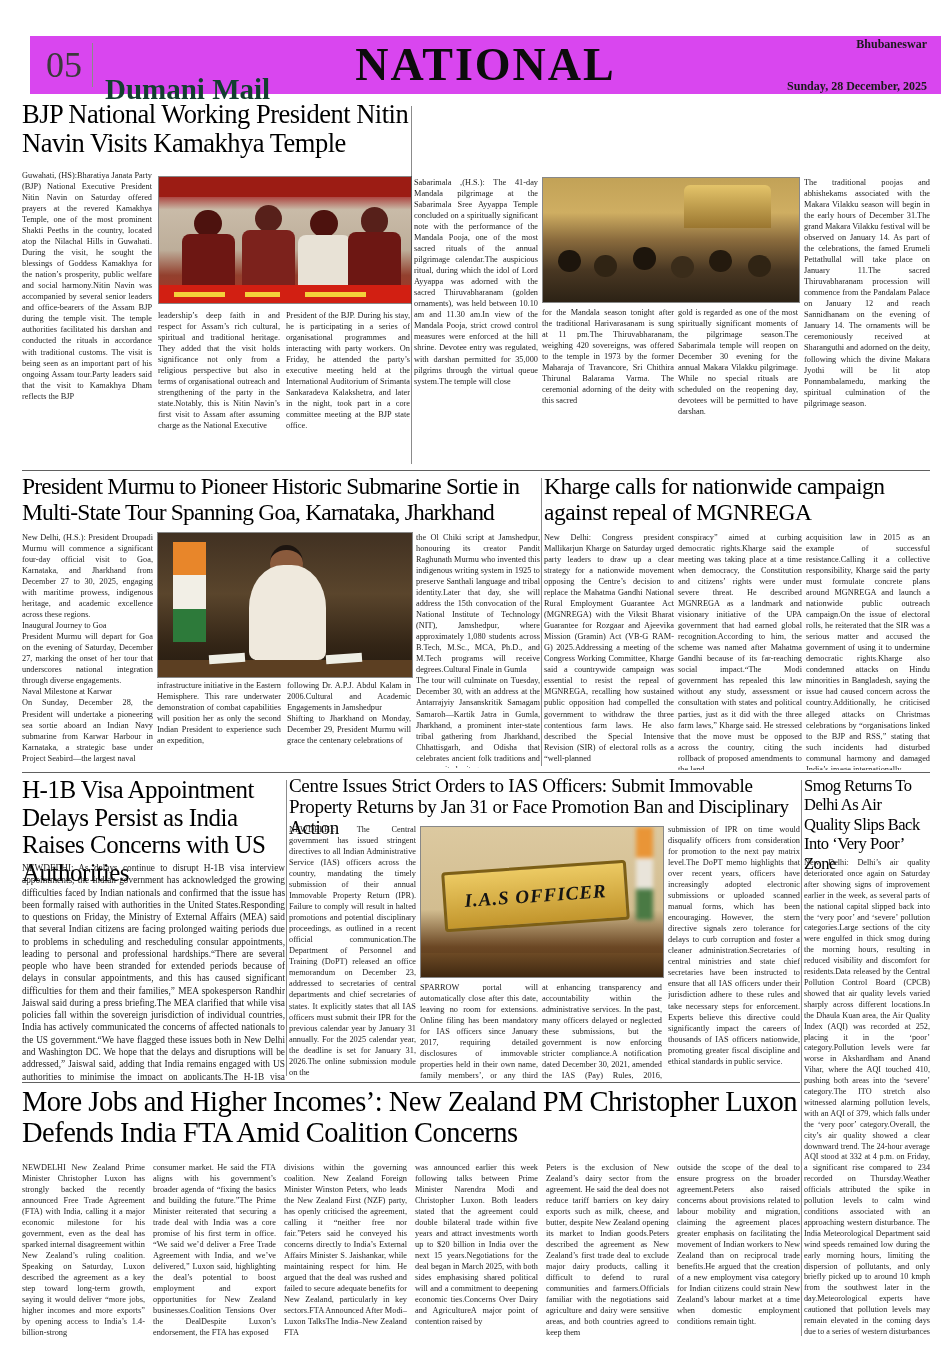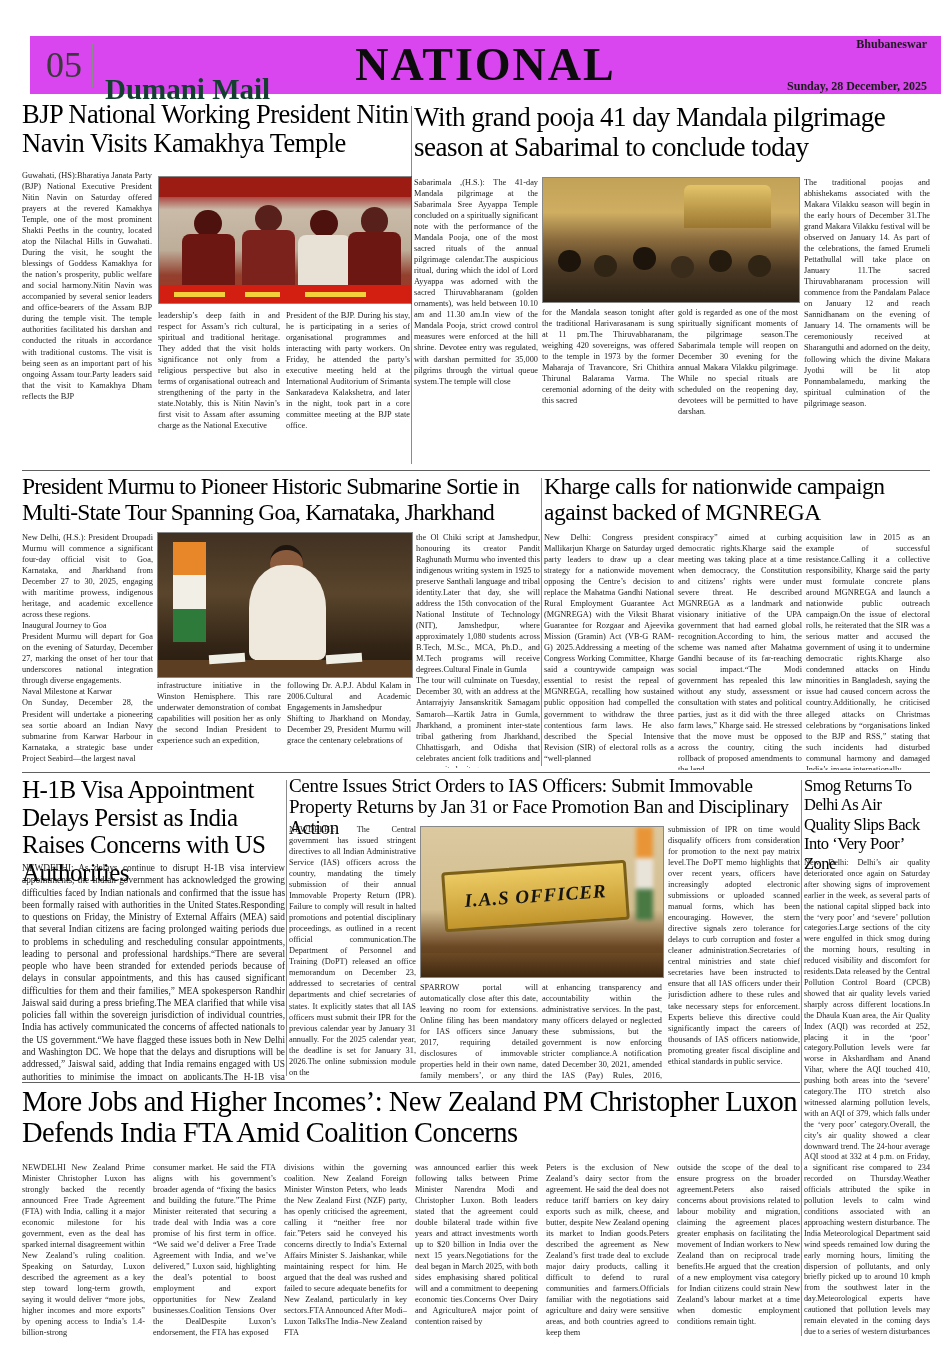--- a/index.html
+++ b/index.html
@@ -98,21 +98,20 @@
         <i style="left:6%;width:20%;"></i>
           <i style="left:34%;width:14%;"></i>
           <i style="left:58%;width:24%;"></i>
       </div>
     </div>
     <div class="col" style="left:136px;top:210px;width:122px;height:152px;">leadership’s deep faith in and respect for Assam’s rich cultural, spiritual and traditional heritage. They added that the visit holds significance not only from a religious perspective but also in terms of organisational outreach and strengthening of the party in the state.Notably, this is Nitin Navin’s first visit to Assam after assuming charge as the National Executive</div>
     <div class="col" style="left:264px;top:210px;width:124px;height:152px;">President of the BJP. During his stay, he is participating in a series of organisational programmes and interacting with party workers. On Friday, he attended the party’s executive meeting held at the International Auditorium of Srimanta Sankaradeva Kalakshetra, and later in the night, took part in a core committee meeting at the BJP state office.</div>
   </div>
 
   <div class="article" style="left:414px;top:103px;width:516px;height:368px;">
-    <h1 class="hl" style="font-size:27px;">With grand pooja 41 day Mandala pilgrimage season at Sabarimal to conclude today</h1>
     <div class="col" style="left:0;top:74px;width:124px;height:292px;">Sabarimala ,(H.S.): The 41-day Mandala pilgrimage at the Sabarimala Sree Ayyappa Temple concluded on a spiritually significant note with the performance of the Mandala Pooja, one of the most sacred rituals of the annual pilgrimage calendar.The auspicious ritual, during which the idol of Lord Ayyappa was adorned with the sacred Thiruvabharanam (golden ornaments), was held between 10.10 am and 11.30 am.In view of the Mandala Pooja, strict crowd control measures were enforced at the hill shrine. Devotee entry was regulated, with darshan permitted for 35,000 pilgrims through the virtual queue system.The temple will close</div>
     <div class="photo ph-sab" style="left:128px;top:74px;width:256px;height:124px;">
       <div class="gold"></div>
       <div class="dot" style="left:6%;top:58%;width:9%;height:18%;background:#1d150c;"></div>
       <div class="dot" style="left:20%;top:62%;width:9%;height:18%;background:#302414;"></div>
       <div class="dot" style="left:35%;top:56%;width:9%;height:18%;background:#1d150c;"></div>
       <div class="dot" style="left:50%;top:63%;width:9%;height:18%;background:#3a2c1a;"></div>
       <div class="dot" style="left:65%;top:58%;width:9%;height:18%;background:#241a0e;"></div>
       <div class="dot" style="left:80%;top:62%;width:9%;height:18%;background:#302414;"></div>
     </div>
@@ -133,29 +132,29 @@
         <div class="s" style="top:0;background:#e8862a;"></div>
         <div class="s" style="top:33.3%;background:#f2efe6;"></div>
         <div class="s" style="top:66.6%;background:#2d7a3a;"></div>
       </div>
       <div class="head"></div>
       <div class="figure"></div>
       <div class="desk"></div>
       <div class="paper" style="left:20%;"></div>
       <div class="paper" style="left:66%;"></div>
     </div>
-    <div class="col" style="left:135px;top:206px;width:124px;height:88px;">infrastructure initiative in the Winston Hemisphere. This rare underwater demonstration of combat capabilities will position her as only the second Indian President to experience such an expedition,</div>
+    <div class="col" style="left:135px;top:206px;width:124px;height:88px;">infrastructure initiative in the Eastern Hemisphere. This rare underwater demonstration of combat capabilities will position her as only the second Indian President to experience such an expedition,</div>
     <div class="col" style="left:265px;top:206px;width:124px;height:88px;">following Dr. A.P.J. Abdul Kalam in 2006.Cultural and Academic Engagements in Jamshedpur
 Shifting to Jharkhand on Monday, December 29, President Murmu will grace the centenary celebrations of</div>
     <div class="col" style="left:394px;top:58px;width:124px;height:236px;">the Ol Chiki script at Jamshedpur, honouring its creator Pandit Raghunath Murmu who invented this indigenous writing system in 1925 to preserve Santhali language and tribal identity.Later that day, she will address the 15th convocation of the National Institute of Technology (NIT), Jamshedpur, where approximately 1,080 students across B.Tech, M.Sc., MCA, Ph.D., and M.Tech programs will receive degrees.Cultural Finale in Gumla
 The tour will culminate on Tuesday, December 30, with an address at the Antarrajyiy Jansanskritik Samagam Samaroh—Kartik Jatra in Gumla, Jharkhand, a prominent inter-state tribal gathering from Jharkhand, Chhattisgarh, and Odisha that celebrates ancient folk traditions and community heritage.</div>
   </div>
 
   <div class="article" style="left:544px;top:474px;width:386px;height:296px;">
-    <h1 class="hl" style="font-size:23.5px;">Kharge calls for nationwide campaign against backed of MGNREGA</h1>
+    <h1 class="hl" style="font-size:23.5px;">Kharge calls for nationwide campaign against repeal of MGNREGA</h1>
     <div class="col" style="left:0;top:58px;width:130px;height:238px;">New Delhi: Congress president Mallikarjun Kharge on Saturday urged party leaders to draw up a clear strategy for a nationwide movement opposing the Centre’s decision to replace the Mahatma Gandhi National Rural Employment Guarantee Act (MGNREGA) with the Viksit Bharat Guarantee for Rozgaar and Ajeevika Mission (Gramin) Act (VB-G RAM-G) 2025.Addressing a meeting of the Congress Working Committee, Kharge said a countrywide campaign was essential to resist the repeal of MGNREGA, recalling how sustained public opposition had compelled the government to withdraw the three contentious farm laws. He also described the Special Intensive Revision (SIR) of electoral rolls as a “well-planned</div>
     <div class="col" style="left:134px;top:58px;width:124px;height:238px;">conspiracy” aimed at curbing democratic rights.Kharge said the meeting was taking place at a time when democracy, the Constitution and citizens’ rights were under severe threat. He described MGNREGA as a landmark and visionary initiative of the UPA government that had earned global recognition.According to him, the scheme was named after Mahatma Gandhi because of its far-reaching social impact.“The Modi government has repealed this law without any study, assessment or consultation with states and political parties, just as it did with the three farm laws,” Kharge said. He stressed that the move must be opposed across the country, citing the rollback of proposed amendments to the land</div>
     <div class="col" style="left:262px;top:58px;width:124px;height:238px;">acquisition law in 2015 as an example of successful resistance.Calling it a collective responsibility, Kharge said the party must formulate concrete plans around MGNREGA and launch a nationwide public outreach campaign.On the issue of electoral rolls, he reiterated that the SIR was a serious matter and accused the government of using it to undermine democratic rights.Kharge also condemned attacks on Hindu minorities in Bangladesh, saying the issue had caused concern across the country.Additionally, he criticised alleged attacks on Christmas celebrations by “organisations linked to the BJP and RSS,” stating that such incidents had disturbed communal harmony and damaged India’s image internationally.</div>
   </div>
 
   <div class="article" style="left:22px;top:776px;width:263px;height:304px;">
     <h1 class="hl" style="font-size:25px;">H-1B Visa Appointment Delays Persist as India Raises Concerns with US Authorities</h1>
     <div class="col" style="left:0;top:86px;width:263px;height:218px;font-size:9.3px;line-height:1.32;">NEWDELHI: As delays continue to disrupt H-1B visa interview appointments, the Indian government has acknowledged the growing difficulties faced by Indian nationals and confirmed that the issue has been formally raised with authorities in the United States.Responding to questions on Friday, the Ministry of External Affairs (MEA) said that several Indian citizens are facing prolonged waiting periods due to problems in scheduling and rescheduling consular appointments, leading to personal and professional hardships.“There are several people who have been stranded for extended periods because of delays in consular appointments, and this has caused significant difficulties for them and their families,” MEA spokesperson Randhir Jaiswal said during a press briefing.The MEA clarified that while visa policies fall within the sovereign jurisdiction of individual countries, India has actively communicated the concerns of affected nationals to the US government.“We have flagged these issues both in New Delhi and Washington DC. We hope that the delays and disruptions will be addressed,” Jaiswal said, adding that India remains engaged with US authorities to minimise the impact on applicants.The H-1B visa system has seen significant changes in recent months, which have particularly affected Indian applicants, who make up the largest share of H-1B recipients globally.Earlier this month, the US administration under President Donald Trump introduced an expanded screening process, requiring applicants for H-1B, H-4, F, M, and J visas to make their social media profiles public for online vetting.</div>
   </div>
 

